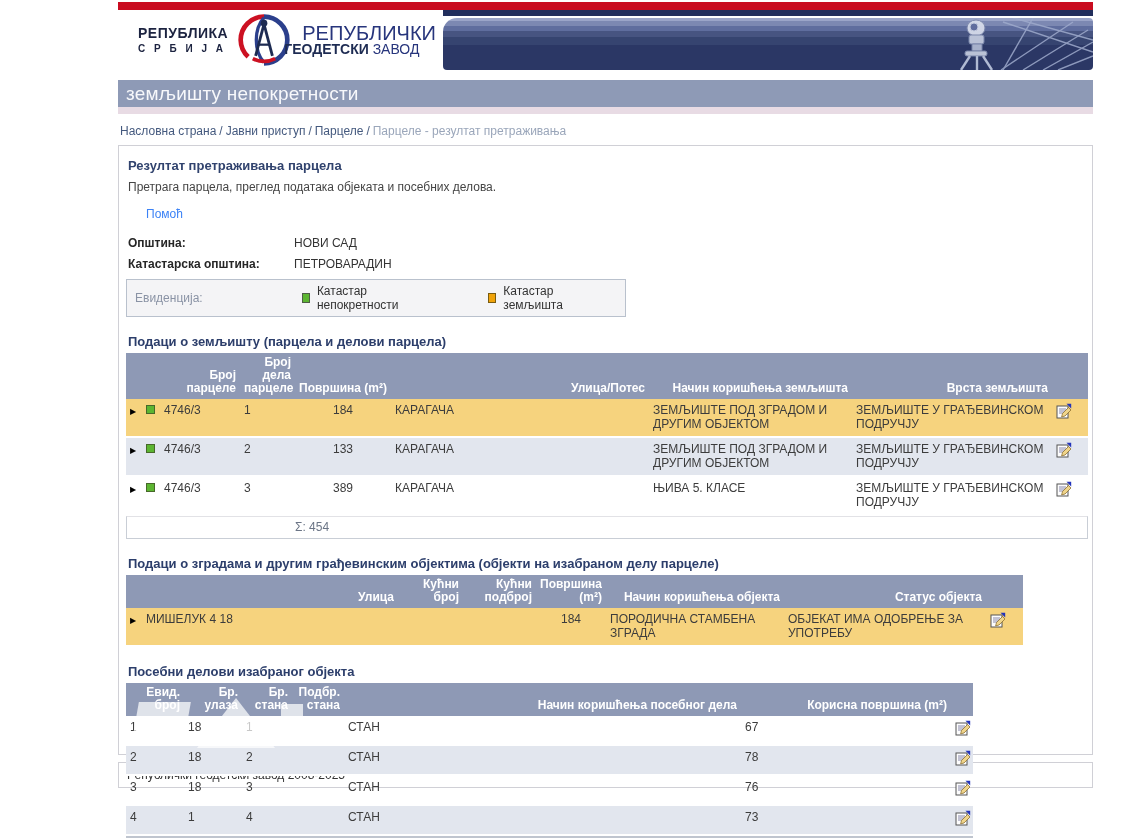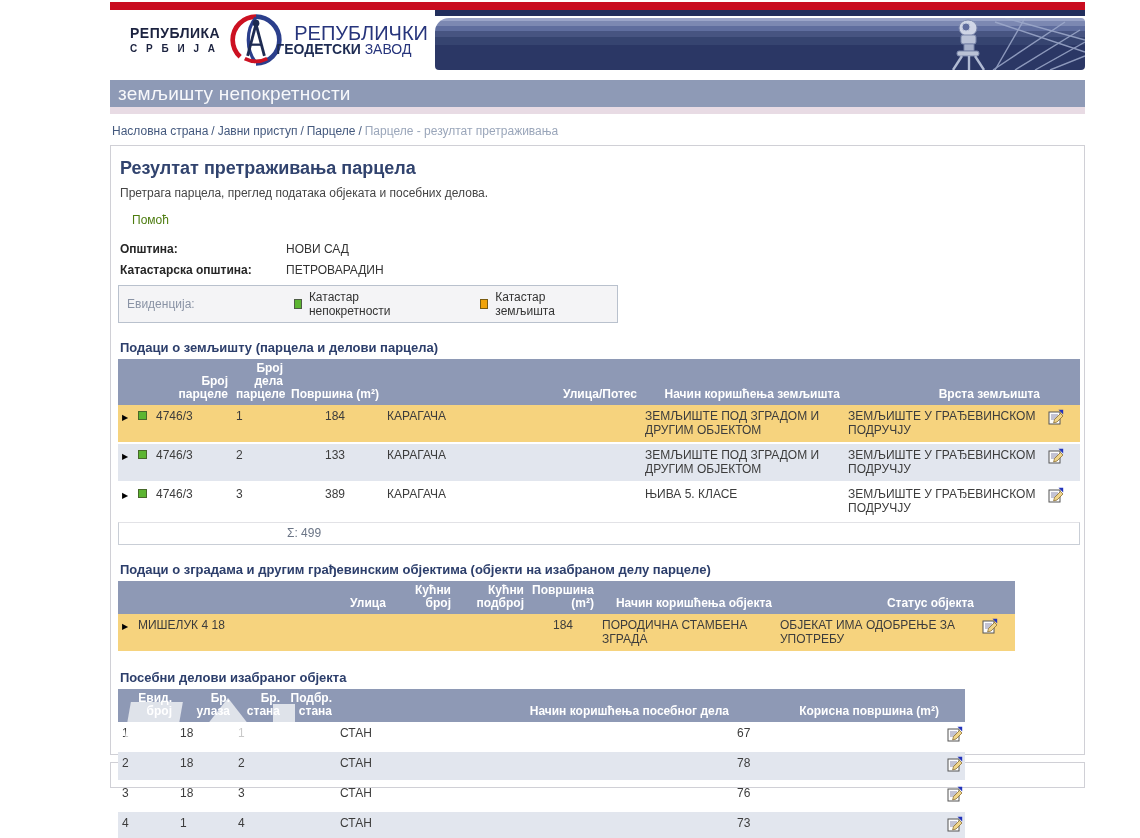--- a/index.html
+++ b/index.html
@@ -1,21 +1,21 @@
 <!DOCTYPE html>
 <html><head>
 <meta charset="utf-8">
 <style>
   html,body{margin:0;padding:0;}
   body{
     width:1140px;height:838px;background:#fff;overflow:hidden;position:relative;
     font-family:"Liberation Sans",sans-serif;font-size:12px;color:#3f3f3f;
     -webkit-font-smoothing:antialiased;
   }
-  .container{position:absolute;left:110px;top:2px;width:975px;}
+  .container{position:absolute;left:118px;top:2px;width:975px;}
   
   .top-red{height:8px;background:#c90c20;}
   .masthead{height:62px;display:flex;background:#fff;}
   .logo-area{width:325px;display:flex;align-items:center;padding-left:20px;box-sizing:border-box;}
   .republic-block{line-height:15px;color:#1c2340;font-weight:bold;margin-right:8px;}
   .republic-block .l1{font-size:14px;letter-spacing:.5px;}
   .republic-block .l2{font-size:10px;letter-spacing:3px;}
   .emblem{flex:0 0 auto;margin-right:4px;}
   .org-block{line-height:16px;color:#27357c;}
   .org-block .o1{font-size:20px;margin-left:6px;}
@@ -31,23 +31,23 @@
     padding:3px 0 0 8px;box-sizing:border-box;letter-spacing:.2px;}
   .pink-stripe{height:7px;background:#e8dbe4;}
   
   .breadcrumb{margin:10px 0 7px 2px;color:#44597e;}
   .crumb-link{color:#44597e;cursor:pointer;}
   .crumb-sep{color:#44597e;padding:0 3px;}
   .crumb-current{color:#9aa6ba;}
   
   .main-box{border:1px solid #d0d0d6;background:#fff;height:610px;box-sizing:border-box;
     padding:10px 10px 10px 7px;position:relative;}
-  .page-title{font-size:18px;font-weight:bold;color:#31436e;margin:2px 0 7px 2px;}
+  .page-title{font-size:13px;font-weight:bold;color:#31436e;margin:2px 0 7px 2px;}
   .subtitle{margin:0 0 0 2px;color:#454545;}
-  .help-link{display:inline-block;margin:13px 0 8px 14px;color:#4d7c0f;cursor:pointer;}
+  .help-link{display:inline-block;margin:13px 0 8px 20px;color:#3b82f6;cursor:pointer;}
   .field-row{display:flex;margin:7px 0 0 2px;}
   .field-label{width:166px;font-weight:bold;color:#262626;}
   .field-value{color:#333;}
   .legend-box{margin:8px 0 0 0;width:500px;box-sizing:border-box;border:1px solid #b9c1cd;
     background:#f4f4f6;padding:4px 8px;display:flex;align-items:center;gap:40px;}
   .legend-label{color:#8a93a5;width:160px;}
   .legend-item{display:flex;align-items:center;margin-right:26px;color:#333;}
   .legend-sq{width:10px;height:10px;display:inline-block;margin-right:7px;box-sizing:border-box;}
   .sq-green{background:#5cb531;border:1px solid #4e5d45;}
   .sq-orange{background:#f0a30a;border:1px solid #7a5c10;}
@@ -256,21 +256,21 @@
                   <line x1="3" y1="8" x2="10" y2="8" stroke="#88a"></line>
                   <line x1="3" y1="10" x2="8" y2="10" stroke="#88a"></line>
                   <path d="M10.5 0.8 L15.2 0.8 L15.2 5.5 Z" fill="#2233bb"></path>
                   <path d="M12.5 4.5 l2.5 2.5 -6 6 -3.4 0.9 0.9 -3.4 z" fill="#f0d58a" stroke="#806020" stroke-width="0.7"></path>
                 </svg>
           </span></td>
         </tr>
       </tbody>
     </table>
     <div class="sum-row">
-      <span>Σ: 499</span>
+      <span>Σ: 454</span>
     </div>
 
     
     <div class="section-title">Подаци о зградама и другим грађевинским објектима (објекти на изабраном делу парцеле)</div>
     <table style="width:897px;">
       <colgroup>
         <col style="width:16px">
           <col style="width:256px">
           <col style="width:65px">
           <col style="width:73px">

